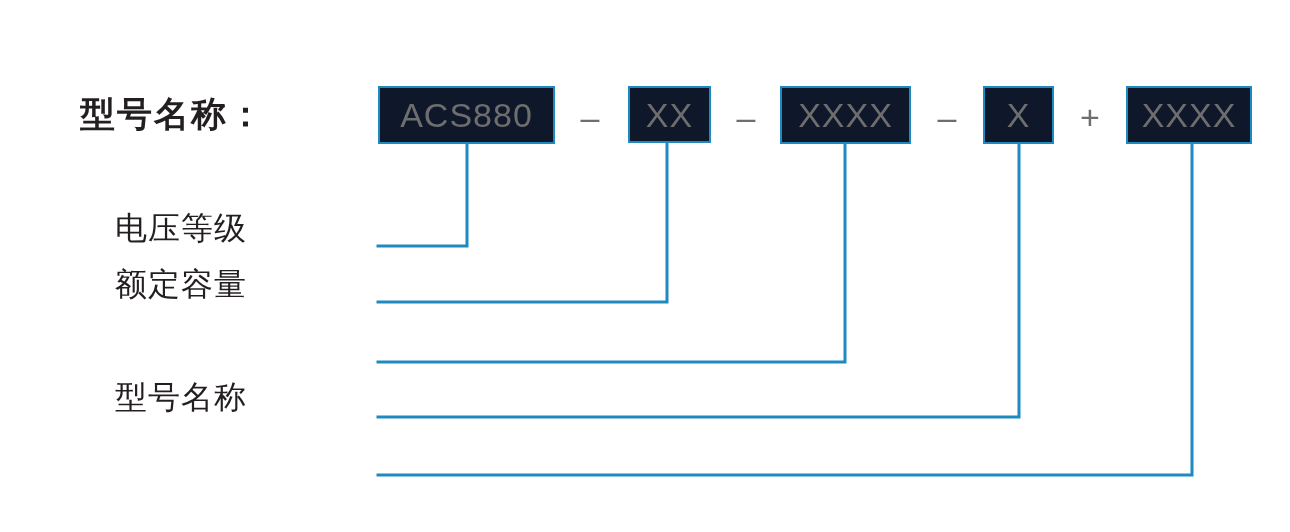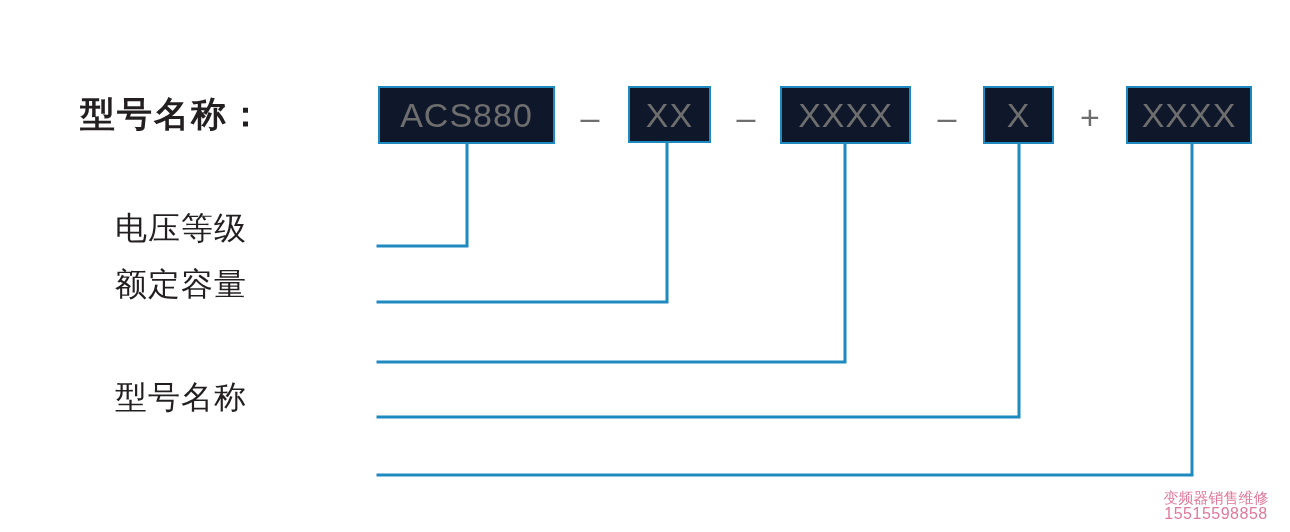--- a/index.html
+++ b/index.html
@@ -137,18 +137,14 @@
       <div class="sep" style="left: 925px; top: 94px; width: 44px; color: rgb(110, 110, 110);">–</div>
       <div class="sep" style="left: 1068px; top: 94px; width: 44px; color: rgb(110, 110, 110);">+</div>
     </div>
 
   <div class="desc-col" id="desc-layer">
       <div class="desc-label" style="top: 206px; color: rgb(35, 31, 32);">电压等级</div>
       <div class="desc-label" style="top: 262px; color: rgb(35, 31, 32);">额定容量</div>
       <div class="desc-label" style="top: 375px; color: rgb(35, 31, 32);">型号名称</div>
     </div>
 
-  <div class="watermark">
-    <span class="wm-top">变频器销售维修</span>
-    <span class="wm-bottom">15515598858</span>
-  </div>
 
 </div>
 
 </body></html>

